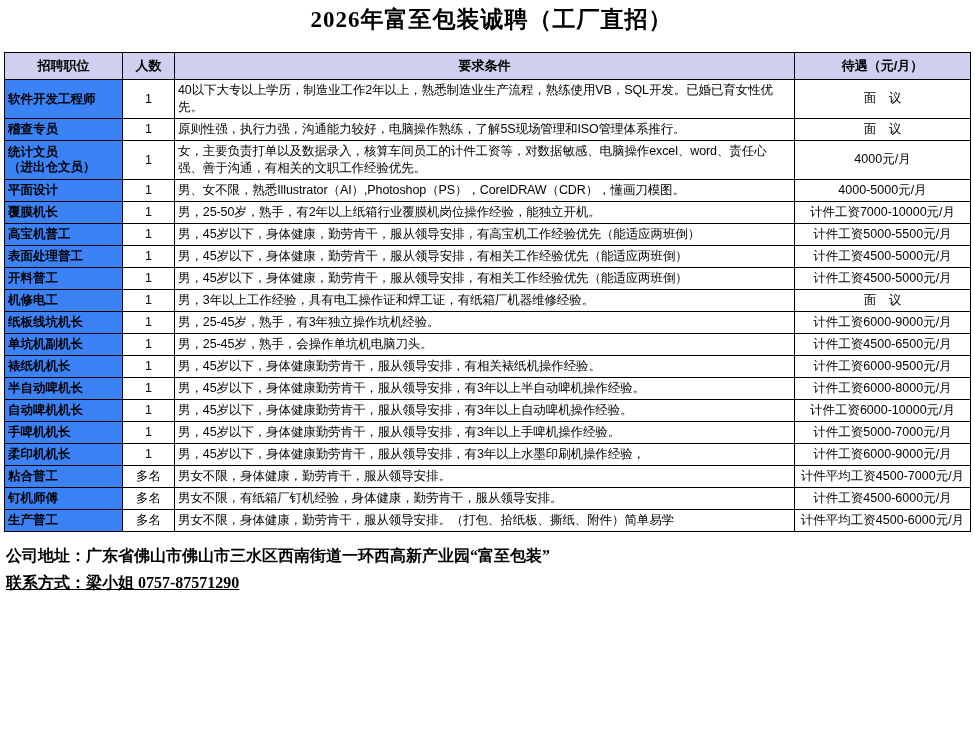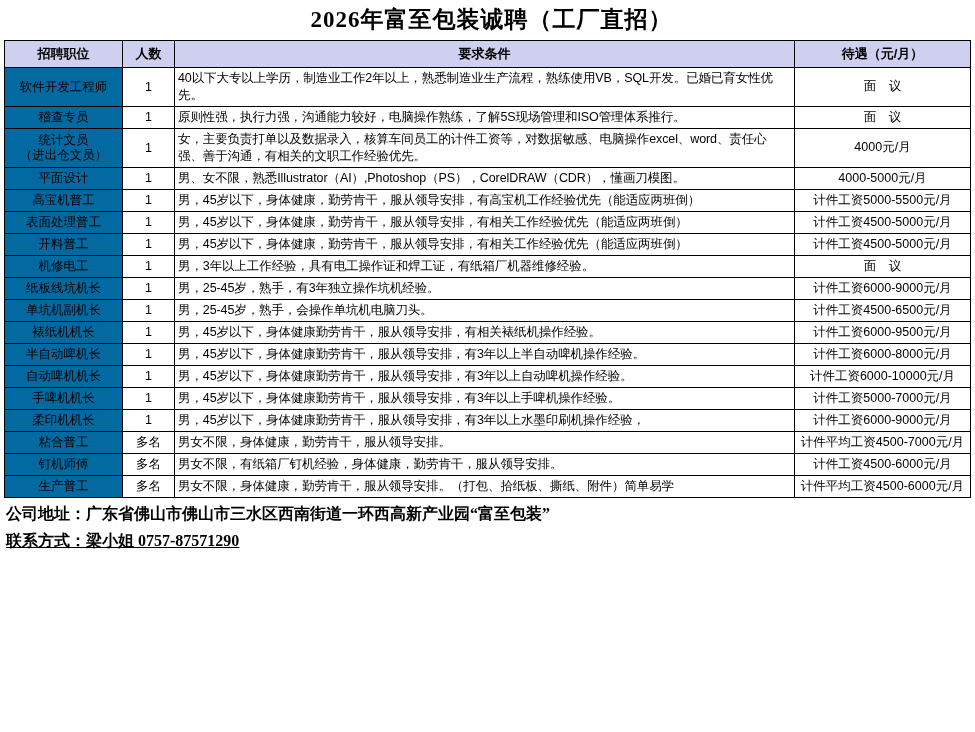--- a/index.html
+++ b/index.html
@@ -24,21 +24,21 @@
     text-align: center;
     font-size: 23px;
     font-weight: bold;
     letter-spacing: 1px;
     padding: 4px 0 5px 8px;
     font-family: "Liberation Serif", serif;
   }
   table.main {
     border-collapse: collapse;
     width: 966px;
-    margin: 0 4px;
+    margin: 12px 4px;
     table-layout: fixed;
   }
   table.main th, table.main td {
     border: 1px solid #000000;
     font-size: 12.5px;
     padding: 2px 3px;
     vertical-align: middle;
   }
   table.main thead th {
     background: #cfcfef;
@@ -46,23 +46,22 @@
     font-weight: bold;
     font-size: 13px;
     height: 22px;
   }
   col.c-pos { width: 118px; }
   col.c-num { width: 52px; }
   col.c-req { width: 620px; }
   col.c-pay { width: 176px; }
 
   td.pos {
-    background: #0369a1;
-    text-align: center;
-    font-weight: normal;
+    background: #3b82f6;
+    font-weight: bold;
     font-size: 14.5px;
     line-height: 1.15;
   }
   td.num {
     text-align: center;
     font-size: 12.5px;
   }
   td.req {
     text-align: left;
     line-height: 1.35;
@@ -129,20 +128,26 @@
           <td class="req">女，主要负责打单以及数据录入，核算车间员工的计件工资等，对数据敏感、电脑操作excel、word、责任心强、善于沟通，有相关的文职工作经验优先。</td>
           <td class="pay">4000元/月</td>
         </tr>
         <tr>
           <td class="pos">平面设计</td>
           <td class="num">1</td>
           <td class="req">男、女不限，熟悉Illustrator（AI）,Photoshop（PS），CorelDRAW（CDR），懂画刀模图。</td>
           <td class="pay">4000-5000元/月</td>
         </tr>
         <tr>
+          <td class="pos">覆膜机长</td>
+          <td class="num">1</td>
+          <td class="req">男，25-50岁，熟手，有2年以上纸箱行业覆膜机岗位操作经验，能独立开机。</td>
+          <td class="pay">计件工资7000-10000元/月</td>
+        </tr>
+        <tr>
           <td class="pos">高宝机普工</td>
           <td class="num">1</td>
           <td class="req">男，45岁以下，身体健康，勤劳肯干，服从领导安排，有高宝机工作经验优先（能适应两班倒）</td>
           <td class="pay">计件工资5000-5500元/月</td>
         </tr>
         <tr>
           <td class="pos">表面处理普工</td>
           <td class="num">1</td>
           <td class="req">男，45岁以下，身体健康，勤劳肯干，服从领导安排，有相关工作经验优先（能适应两班倒）</td>
           <td class="pay">计件工资4500-5000元/月</td>

